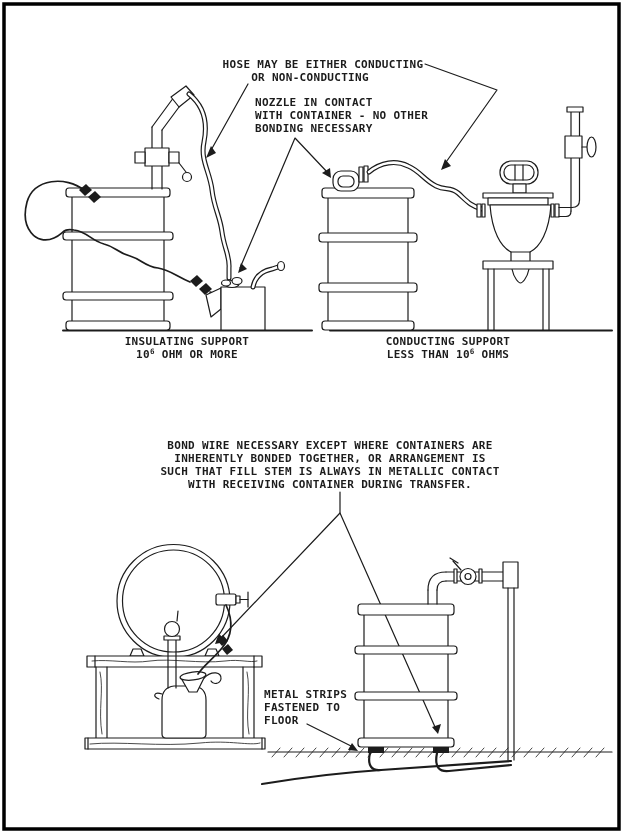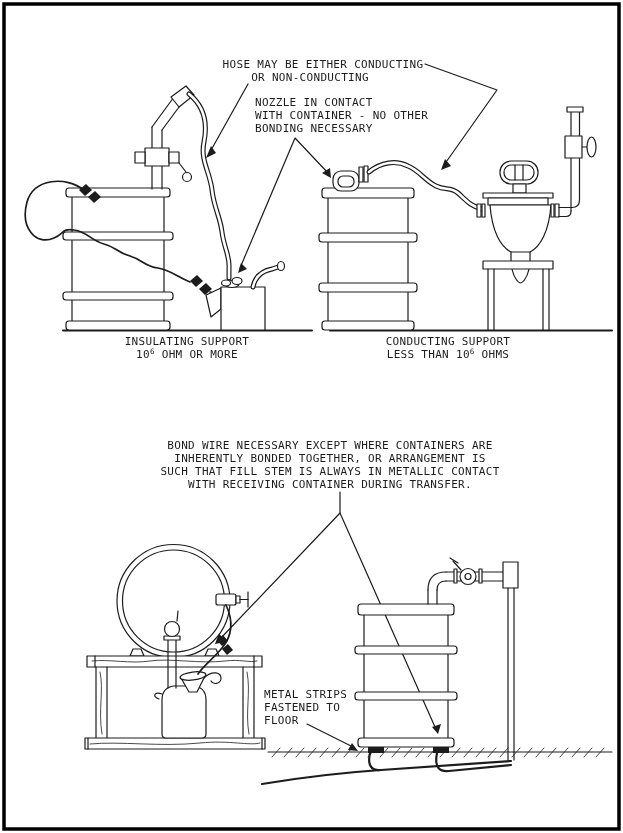--- a/index.html
+++ b/index.html
@@ -1,16 +1,16 @@
 <!DOCTYPE html>
 <html><head>
 <meta charset="utf-8">
 <style>
   html,body{margin:0;padding:0;background:#e8e8e8;}
-  #page{position:relative;width:623px;height:833px;background:#ffffff;overflow:hidden;}
+  #page{position:relative;width:623px;height:833px;background:#ffffff;overflow:hidden;font-weight:bold;}
   svg{position:absolute;left:0;top:0;}
   .ln{fill:none;stroke:#1c1c1c;stroke-width:1.2;stroke-linecap:round;stroke-linejoin:round;}
   .wh{fill:#ffffff;stroke:#1c1c1c;stroke-width:1.2;stroke-linejoin:round;}
   .blk{fill:#1c1c1c;stroke:none;}
   .thick{stroke-width:2;}
   .thin{stroke-width:0.8;}
   .tube-o{fill:none;stroke:#1c1c1c;stroke-width:5;stroke-linecap:round;}
   .tube-i{fill:none;stroke:#ffffff;stroke-width:2.6;stroke-linecap:round;}
   .wire{fill:none;stroke:#1c1c1c;stroke-width:1.7;stroke-linecap:round;}
   .strip{fill:none;stroke:#1c1c1c;stroke-width:2.2;stroke-linecap:round;}

